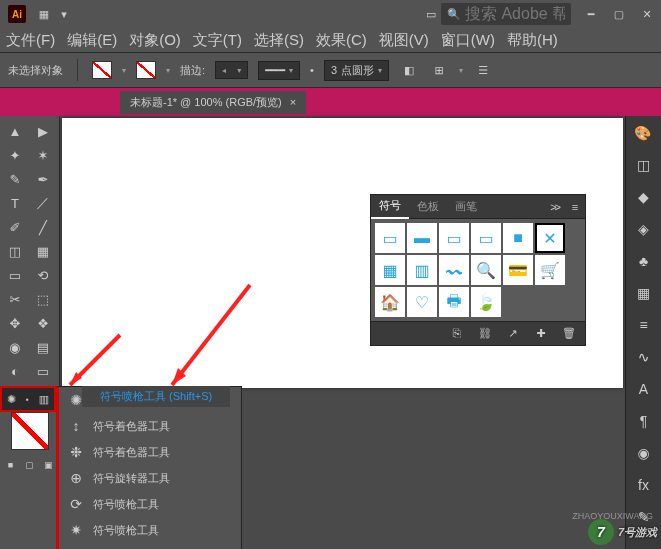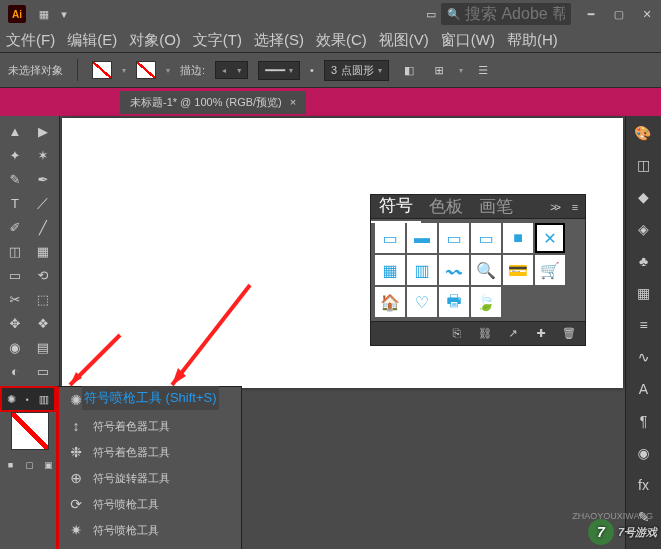--- a/index.html
+++ b/index.html
@@ -24,29 +24,29 @@
 .toolrow{display:flex;gap:2px;margin-bottom:2px}
 .tool{width:26px;height:22px;display:flex;align-items:center;justify-content:center;color:#ccc;font-size:13px}
 .colorswatch{width:38px;height:38px;background:#fff;border:1px solid #333;position:relative;margin:4px auto}
 .colorswatch::after{content:"";position:absolute;left:0;top:0;right:0;bottom:0;background:linear-gradient(to top right,transparent 45%,red 45%,red 55%,transparent 55%)}
 .canvas{flex:1;background:#4a4a4a;padding:0 2px;position:relative}
 .artboard{background:#fff;width:100%;height:270px;margin-top:2px;box-shadow:0 0 4px rgba(0,0,0,.5)}
 .rightcol{width:36px;background:#3a3a3a;display:flex;flex-direction:column;gap:6px;padding:4px;align-items:center;border-left:1px solid #222}
 .ricon{width:26px;height:26px;display:flex;align-items:center;justify-content:center;color:#ccc;font-size:14px}
 .symbol-panel{position:absolute;left:370px;top:194px;width:216px;background:#535353;border:1px solid #222;z-index:10}
 .sphdr{display:flex;height:24px;background:#3a3a3a;align-items:center;border-bottom:1px solid #222}
-.sptab{padding:4px 8px;font-size:17px;color:#999}
+.sptab{padding:4px 8px;font-size:11px;color:#999}
 .sptab.act{color:#fff;border-bottom:2px solid #fff}
 .spexp{margin-left:auto;padding:0 6px;letter-spacing:-2px}
 .spgrid{display:flex;flex-wrap:wrap;padding:4px;gap:2px;background:#5a5a5a}
 .sym{width:30px;height:30px;background:#fff;display:flex;align-items:center;justify-content:center;color:#2aa5e0;font-size:16px}
 .sym.sel{border:2px solid #000}
 .spftr{height:24px;background:#3a3a3a;display:flex;align-items:center;padding:0 6px;gap:8px;border-top:1px solid #222}
 .flyout{position:absolute;left:56px;top:386px;width:186px;background:#535353;border:1px solid #222;z-index:20;border-left:3px solid #d00}
-.fly-title{position:absolute;left:82px;top:386px;background:#444;padding:3px 2px;z-index:21;color:#29e;font-size:13px}
+.fly-title{position:absolute;left:82px;top:386px;background:#444;padding:3px 18px;z-index:21;color:#29e;font-size:11px}
 .flyrow{display:flex;align-items:center;gap:8px;padding:4px 8px;height:26px}
 .flyglyph{width:18px;text-align:center;color:#ccc;font-size:14px}
 .toolstrip{position:absolute;left:0;top:386px;width:56px;height:26px;background:#2a2a2a;border:2px solid #d00;display:flex;align-items:center;justify-content:space-around;z-index:22}
 .arrow{position:absolute;z-index:30;pointer-events:none}
 .arrow.a1{left:60px;top:330px;width:70px;height:65px}
 .arrow.a2{left:160px;top:280px;width:100px;height:115px}
 .arrow svg{width:100%;height:100%}
 .watermark{position:absolute;right:4px;bottom:4px;font-size:20px;font-weight:bold;color:rgba(255,255,255,.55);font-style:italic;text-shadow:0 0 3px #000;display:flex;align-items:center;gap:4px}
 .wmsub{position:absolute;right:8px;bottom:28px;font-size:9px;color:rgba(180,180,180,.7)}
 .sep{width:1px;height:22px;background:#333;margin:0 4px}

